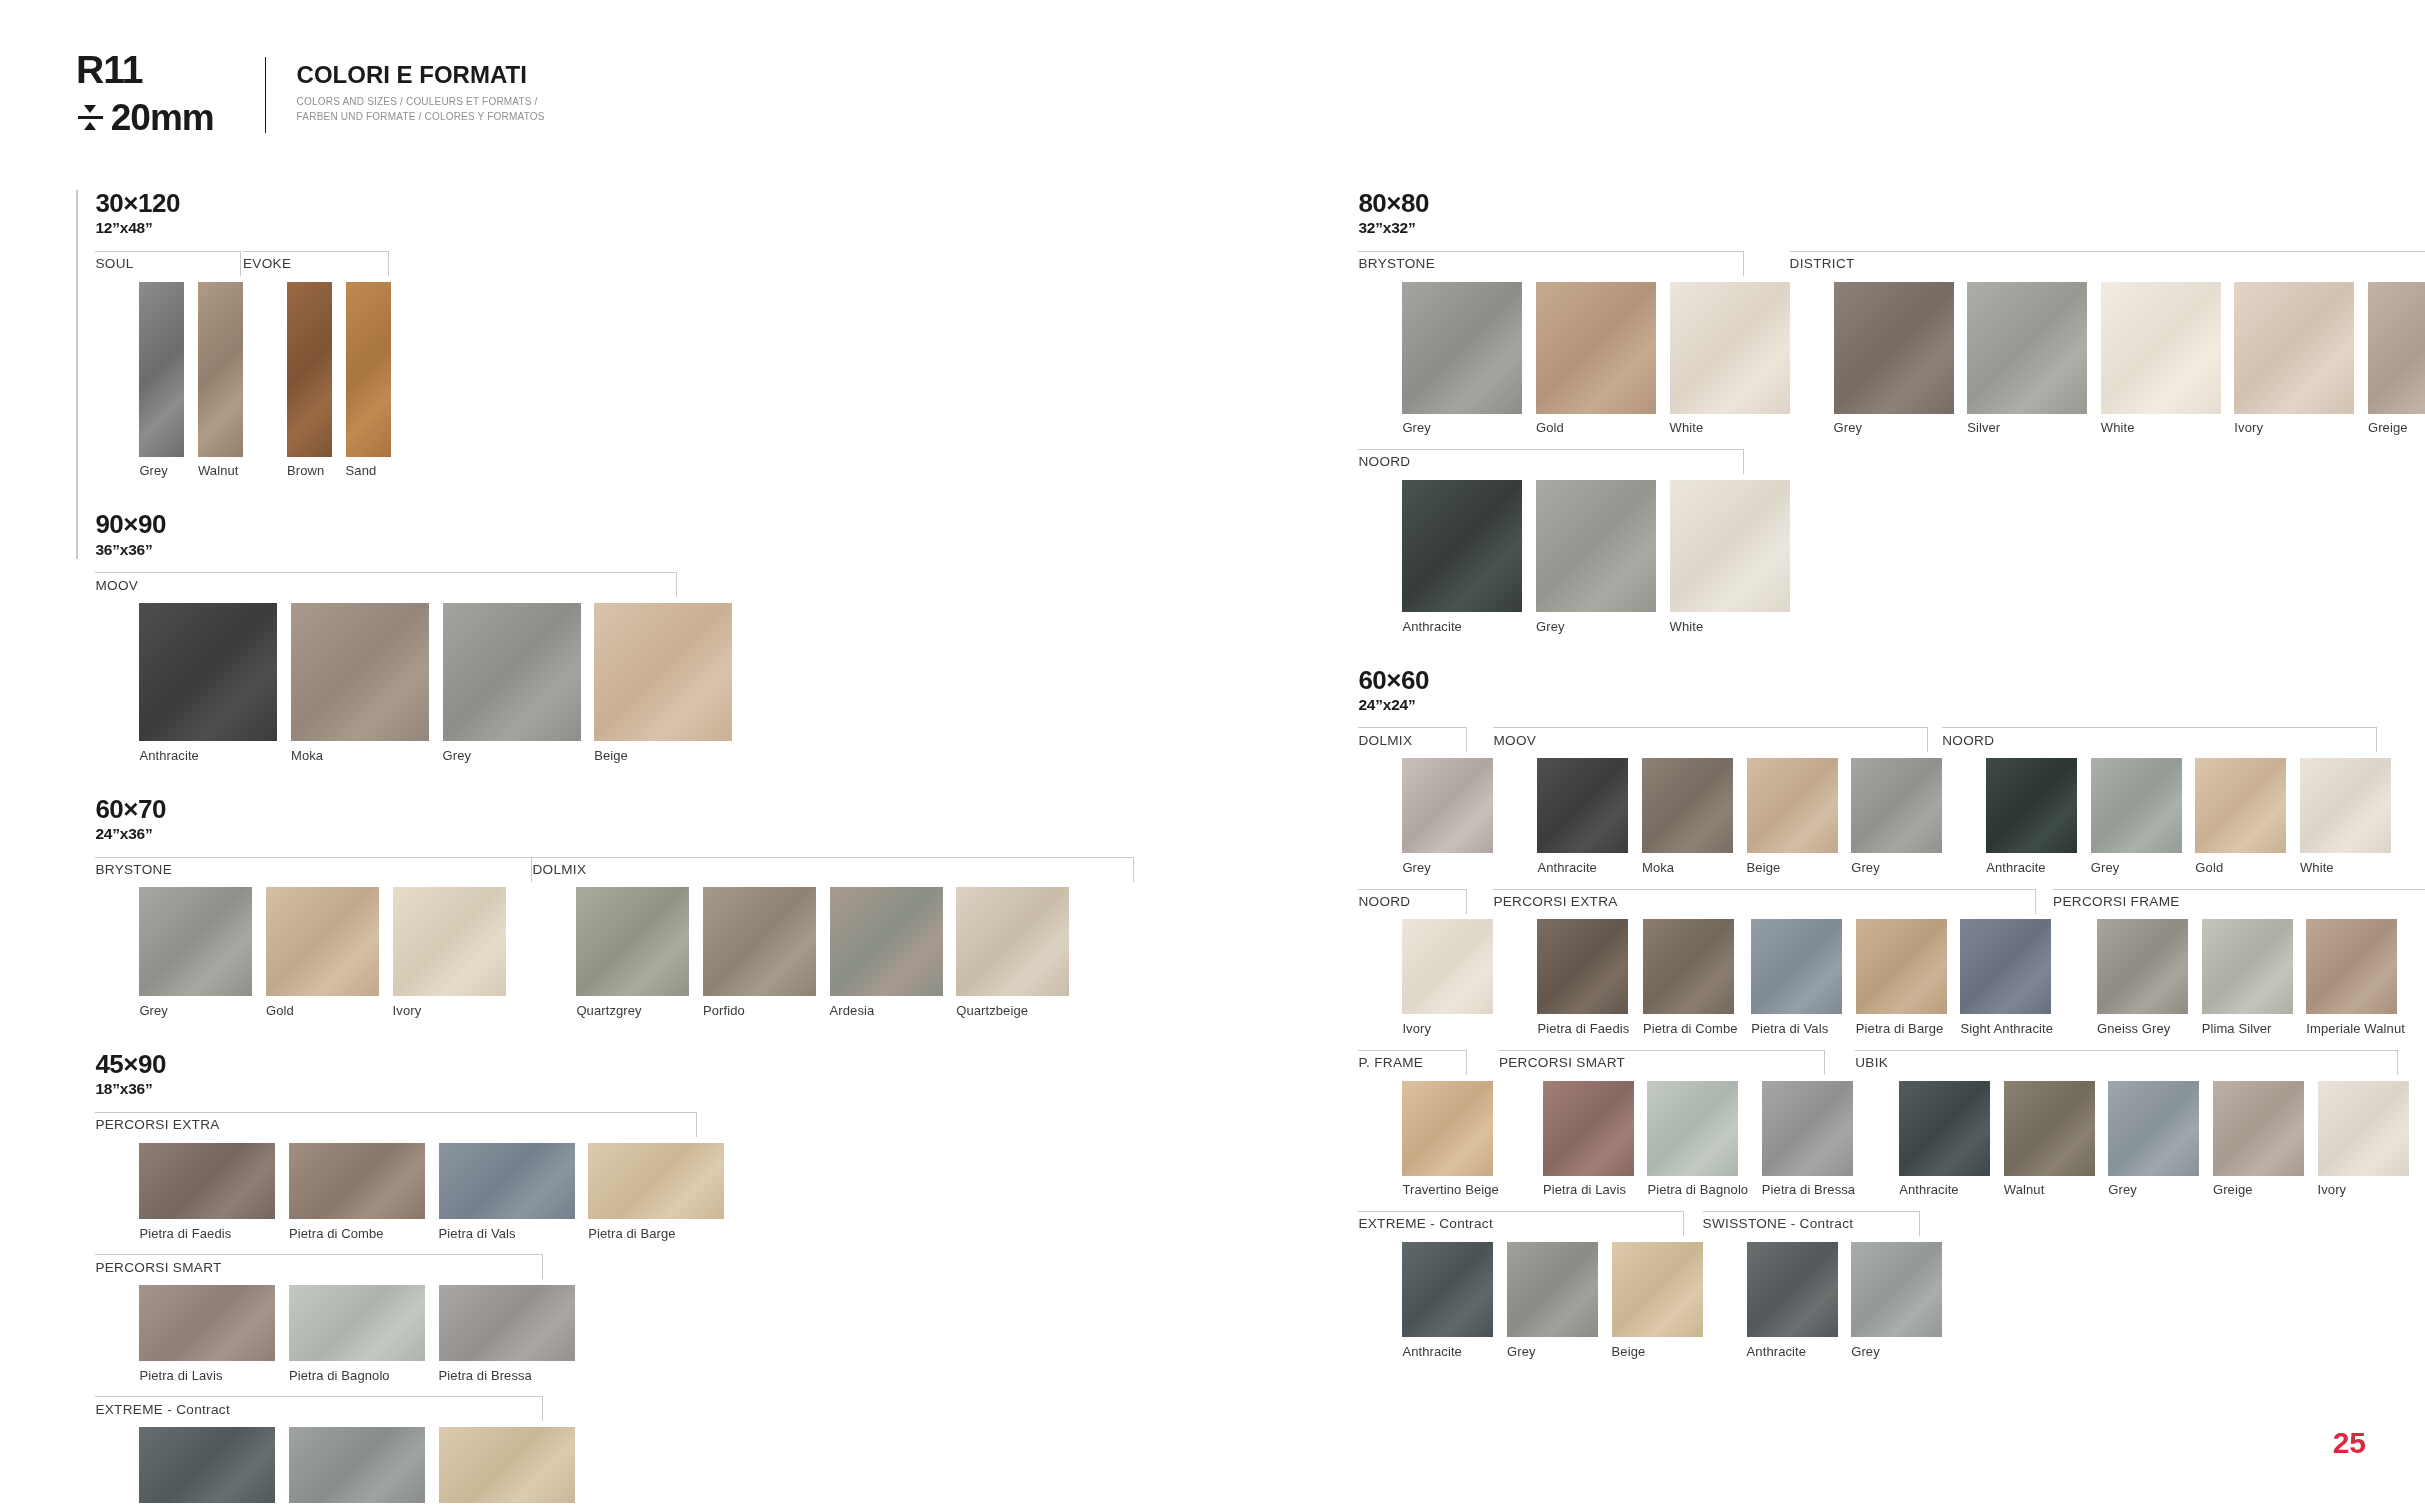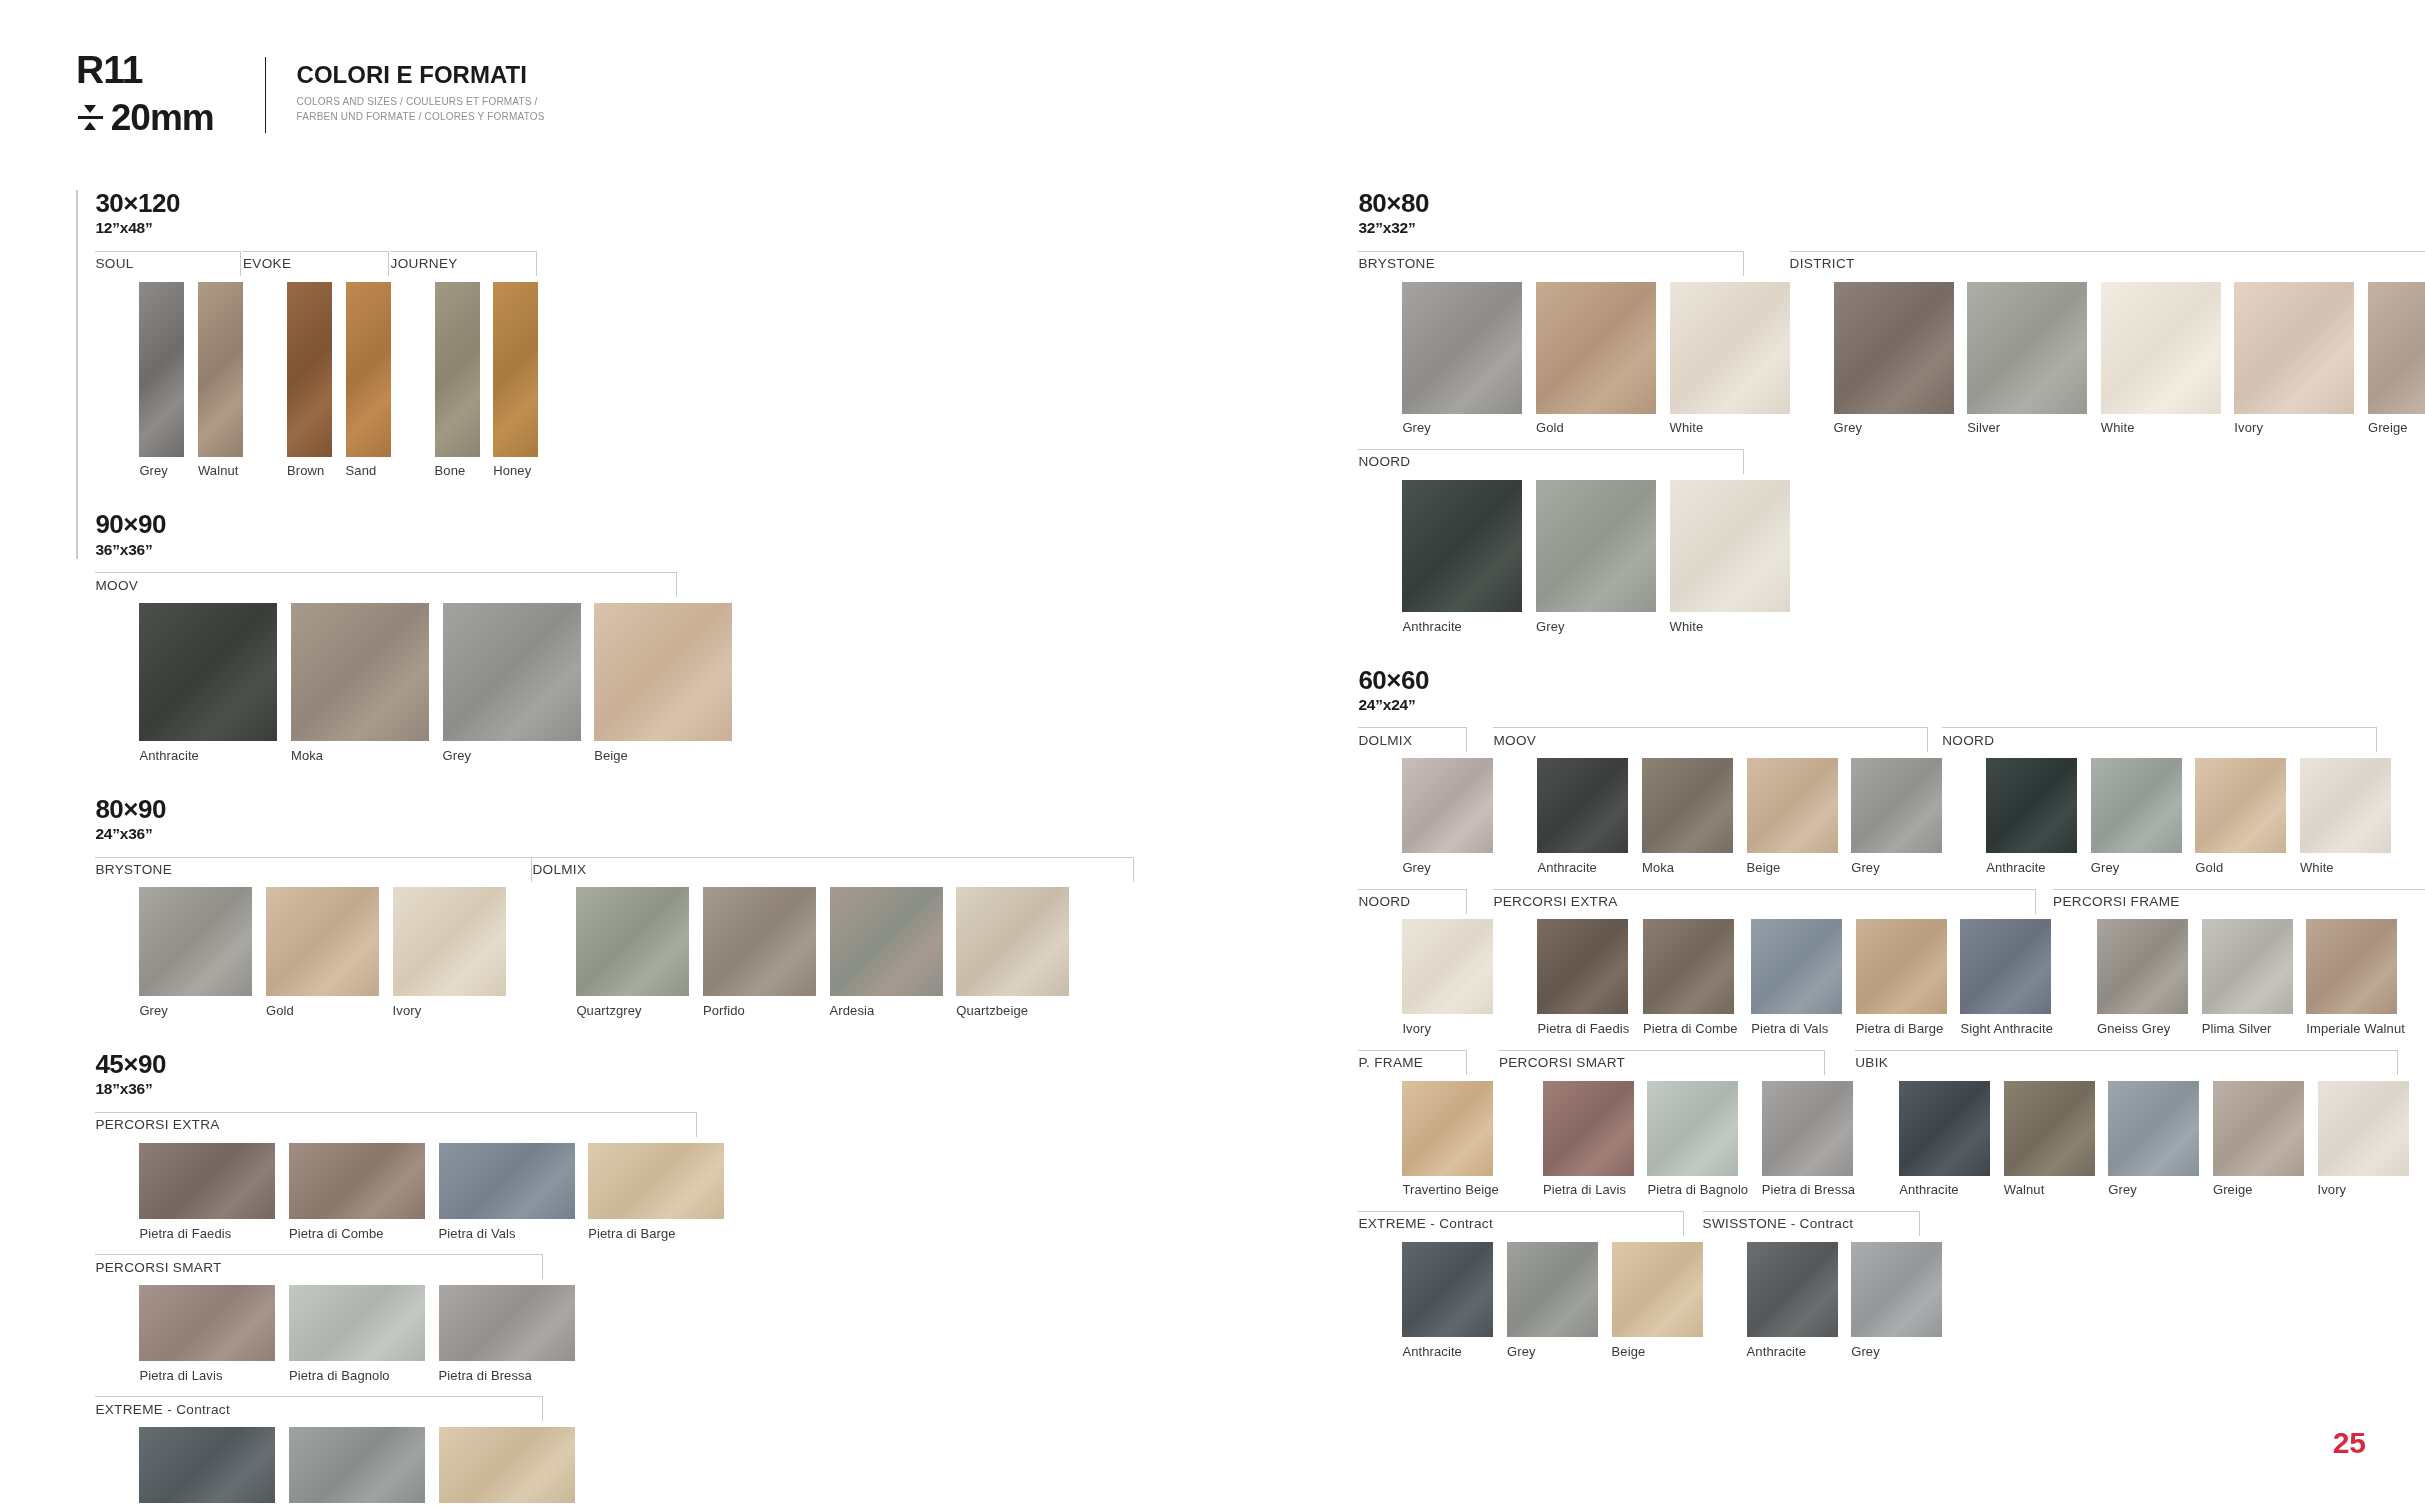--- a/index.html
+++ b/index.html
@@ -116,35 +116,20 @@
             <div class="tile-cell">
               <div class="swatch" style="width: 45px; height: 175px; background: linear-gradient(135deg, rgb(154, 106, 69) 0%, rgb(126, 84, 52) 48%, rgb(154, 106, 69) 72%, rgb(126, 84, 52) 100%);"></div>
               <div class="swatch-name">Brown</div>
             </div>
             <div class="tile-cell">
               <div class="swatch" style="width: 45px; height: 175px; background: linear-gradient(135deg, rgb(192, 138, 81) 0%, rgb(168, 116, 63) 48%, rgb(192, 138, 81) 72%, rgb(168, 116, 63) 100%);"></div>
               <div class="swatch-name">Sand</div>
             </div>
           </div>
         </div>
-        <div class="series">
-          <div class="series-label-box" style="width: 146px;">
-            <div class="series-label">JOURNEY</div>
-          </div>
-          <div class="tiles">
-            <div class="tile-cell">
-              <div class="swatch" style="width: 45px; height: 175px; background: linear-gradient(135deg, rgb(160, 154, 133) 0%, rgb(139, 133, 111) 48%, rgb(160, 154, 133) 72%, rgb(139, 133, 111) 100%);"></div>
-              <div class="swatch-name">Bone</div>
-            </div>
-            <div class="tile-cell">
-              <div class="swatch" style="width: 45px; height: 175px; background: linear-gradient(135deg, rgb(192, 142, 80) 0%, rgb(168, 122, 63) 48%, rgb(192, 142, 80) 72%, rgb(168, 122, 63) 100%);"></div>
-              <div class="swatch-name">Honey</div>
-            </div>
-          </div>
-        </div>
       </div>
     </div>
     <div class="size-block">
       <div class="size-head">
         <div class="size-title">90×90</div>
         <div class="size-sub">36”x36”</div>
       </div>
       <div class="series-row">
         <div class="series">
           <div class="series-label-box" style="width: 582px;">
@@ -166,21 +151,21 @@
             <div class="tile-cell">
               <div class="swatch" style="width: 138px; height: 138px; background: linear-gradient(135deg, rgb(217, 195, 171) 0%, rgb(201, 175, 149) 48%, rgb(217, 195, 171) 72%, rgb(201, 175, 149) 100%);"></div>
               <div class="swatch-name">Beige</div>
             </div>
           </div>
         </div>
       </div>
     </div>
     <div class="size-block">
       <div class="size-head">
-        <div class="size-title">80×90</div>
+        <div class="size-title">60×70</div>
         <div class="size-sub">24”x36”</div>
       </div>
       <div class="series-row">
         <div class="series">
           <div class="series-label-box" style="width: 437px;">
             <div class="series-label">BRYSTONE</div>
           </div>
           <div class="tiles">
             <div class="tile-cell">
               <div class="swatch" style="width: 113px; height: 109px; background: linear-gradient(135deg, rgb(169, 167, 161) 0%, rgb(145, 143, 138) 48%, rgb(169, 167, 161) 72%, rgb(145, 143, 138) 100%);"></div>

